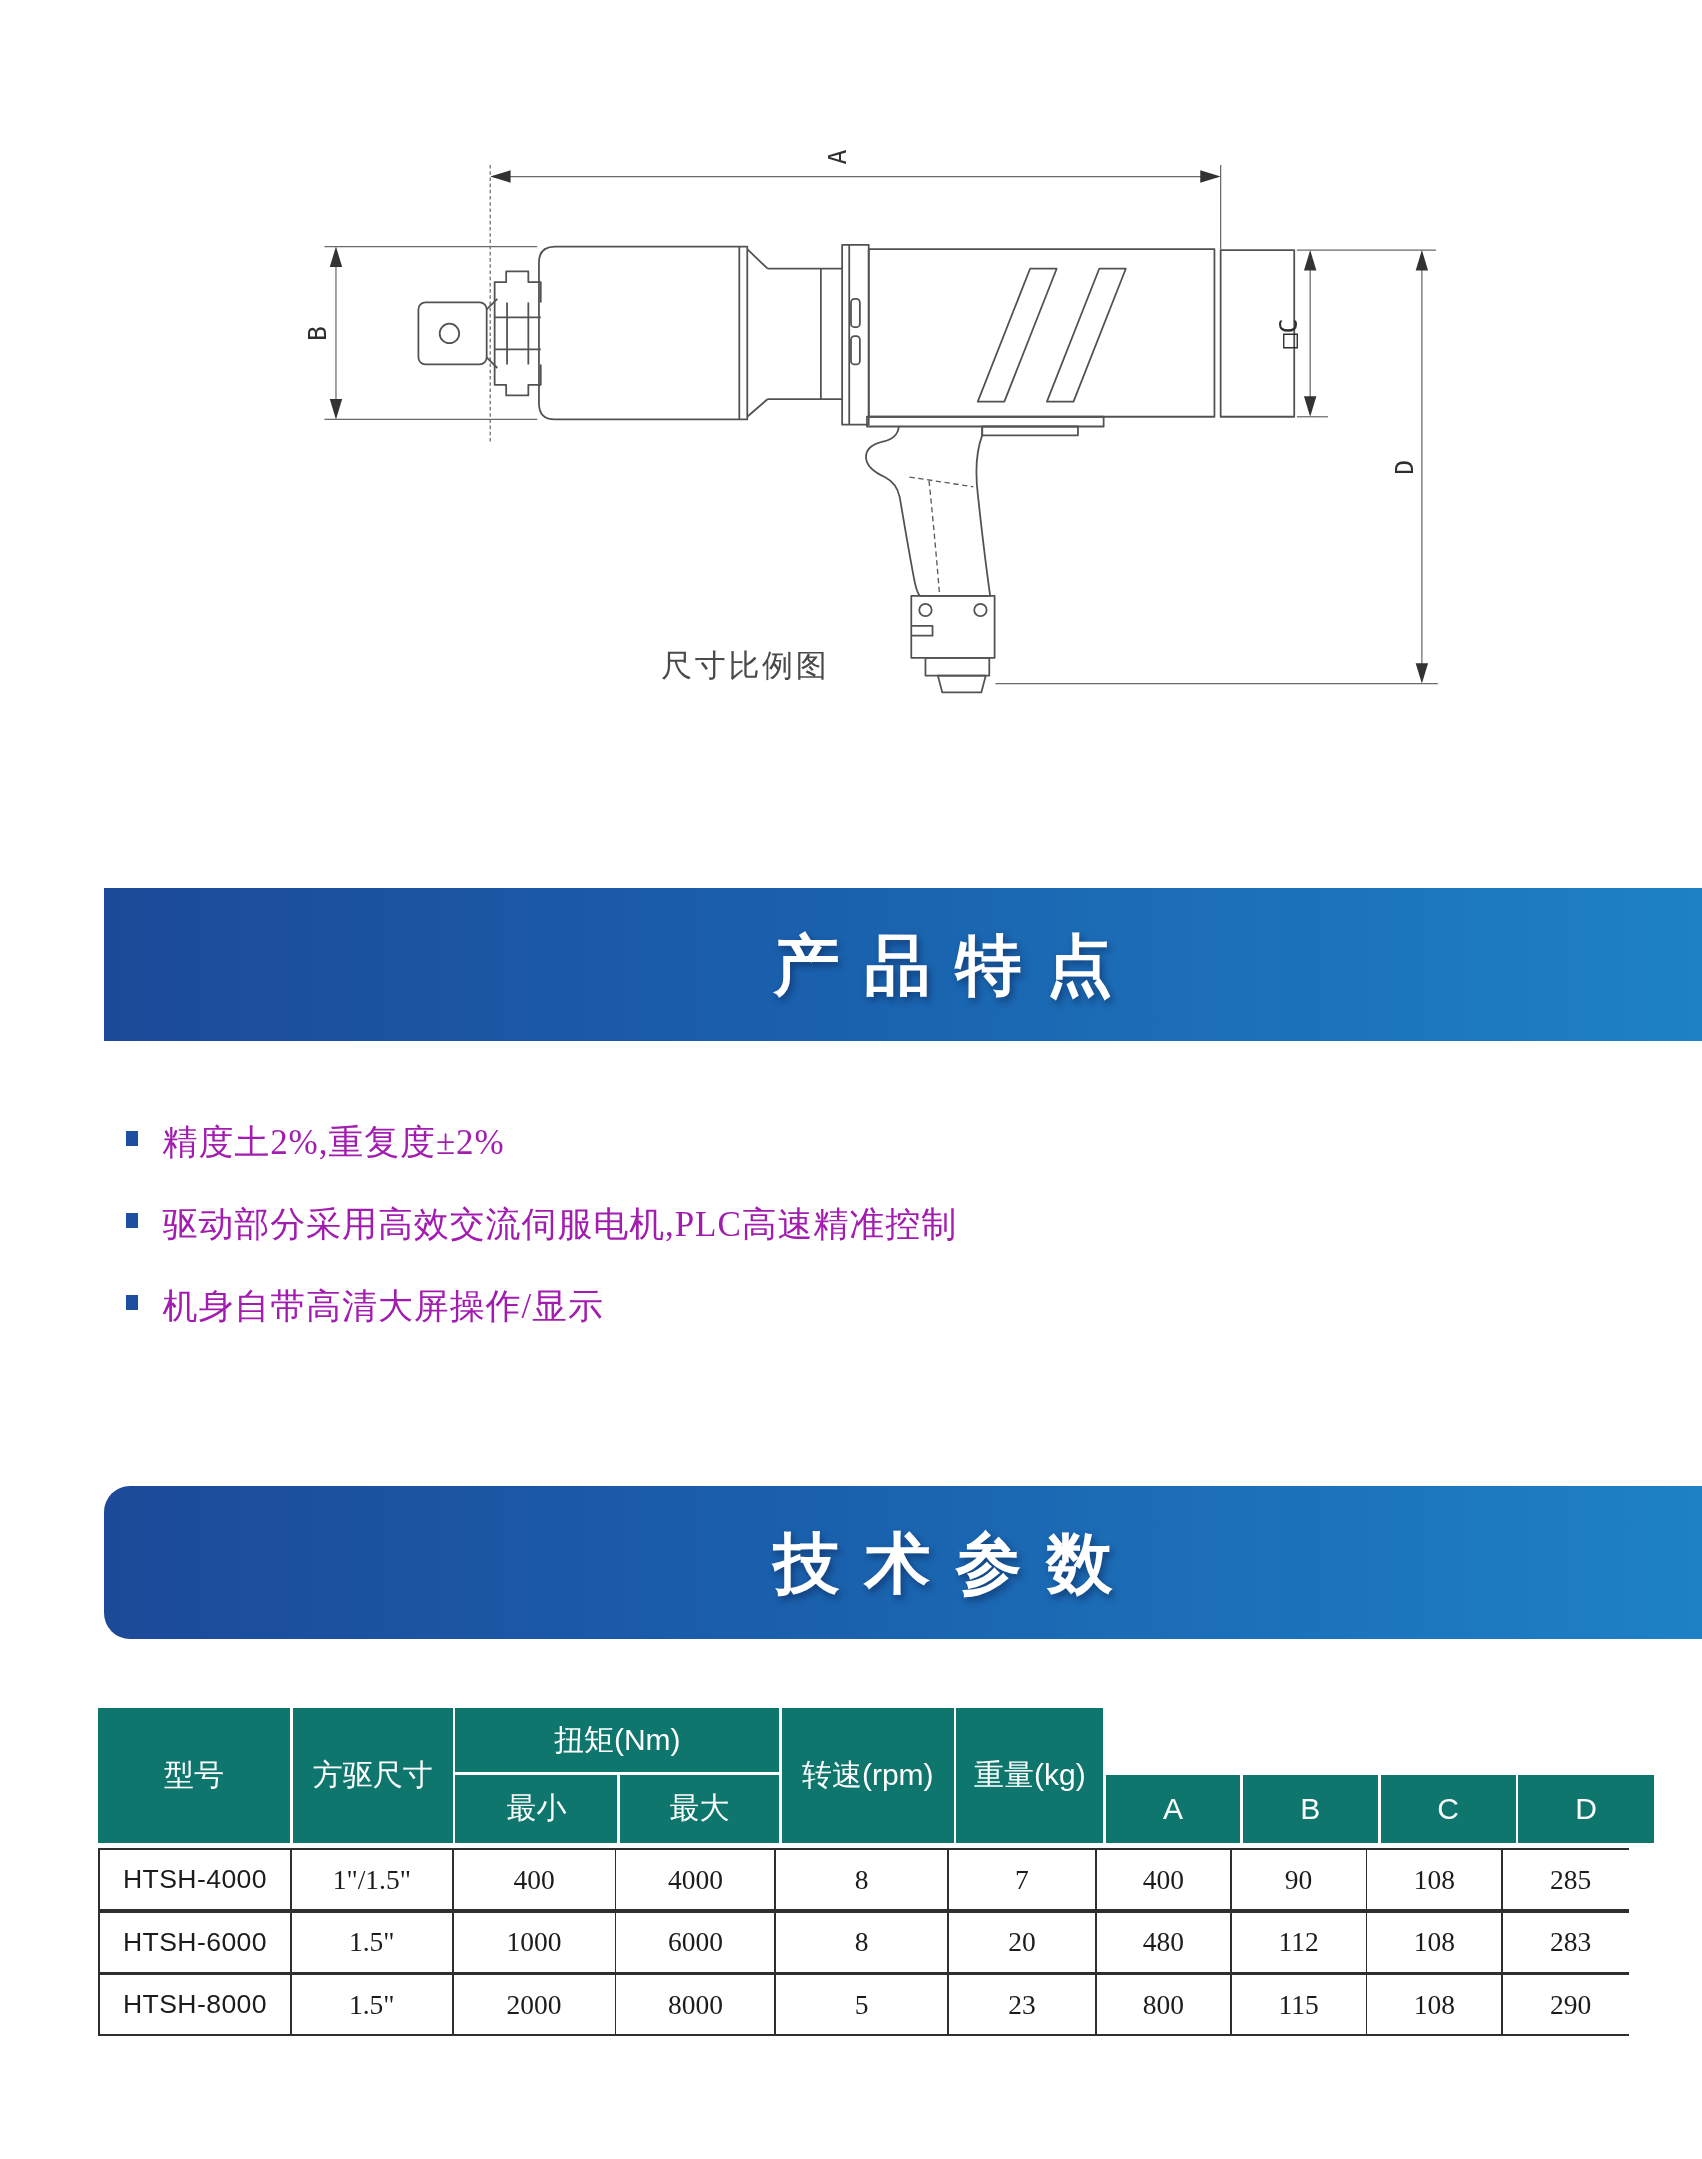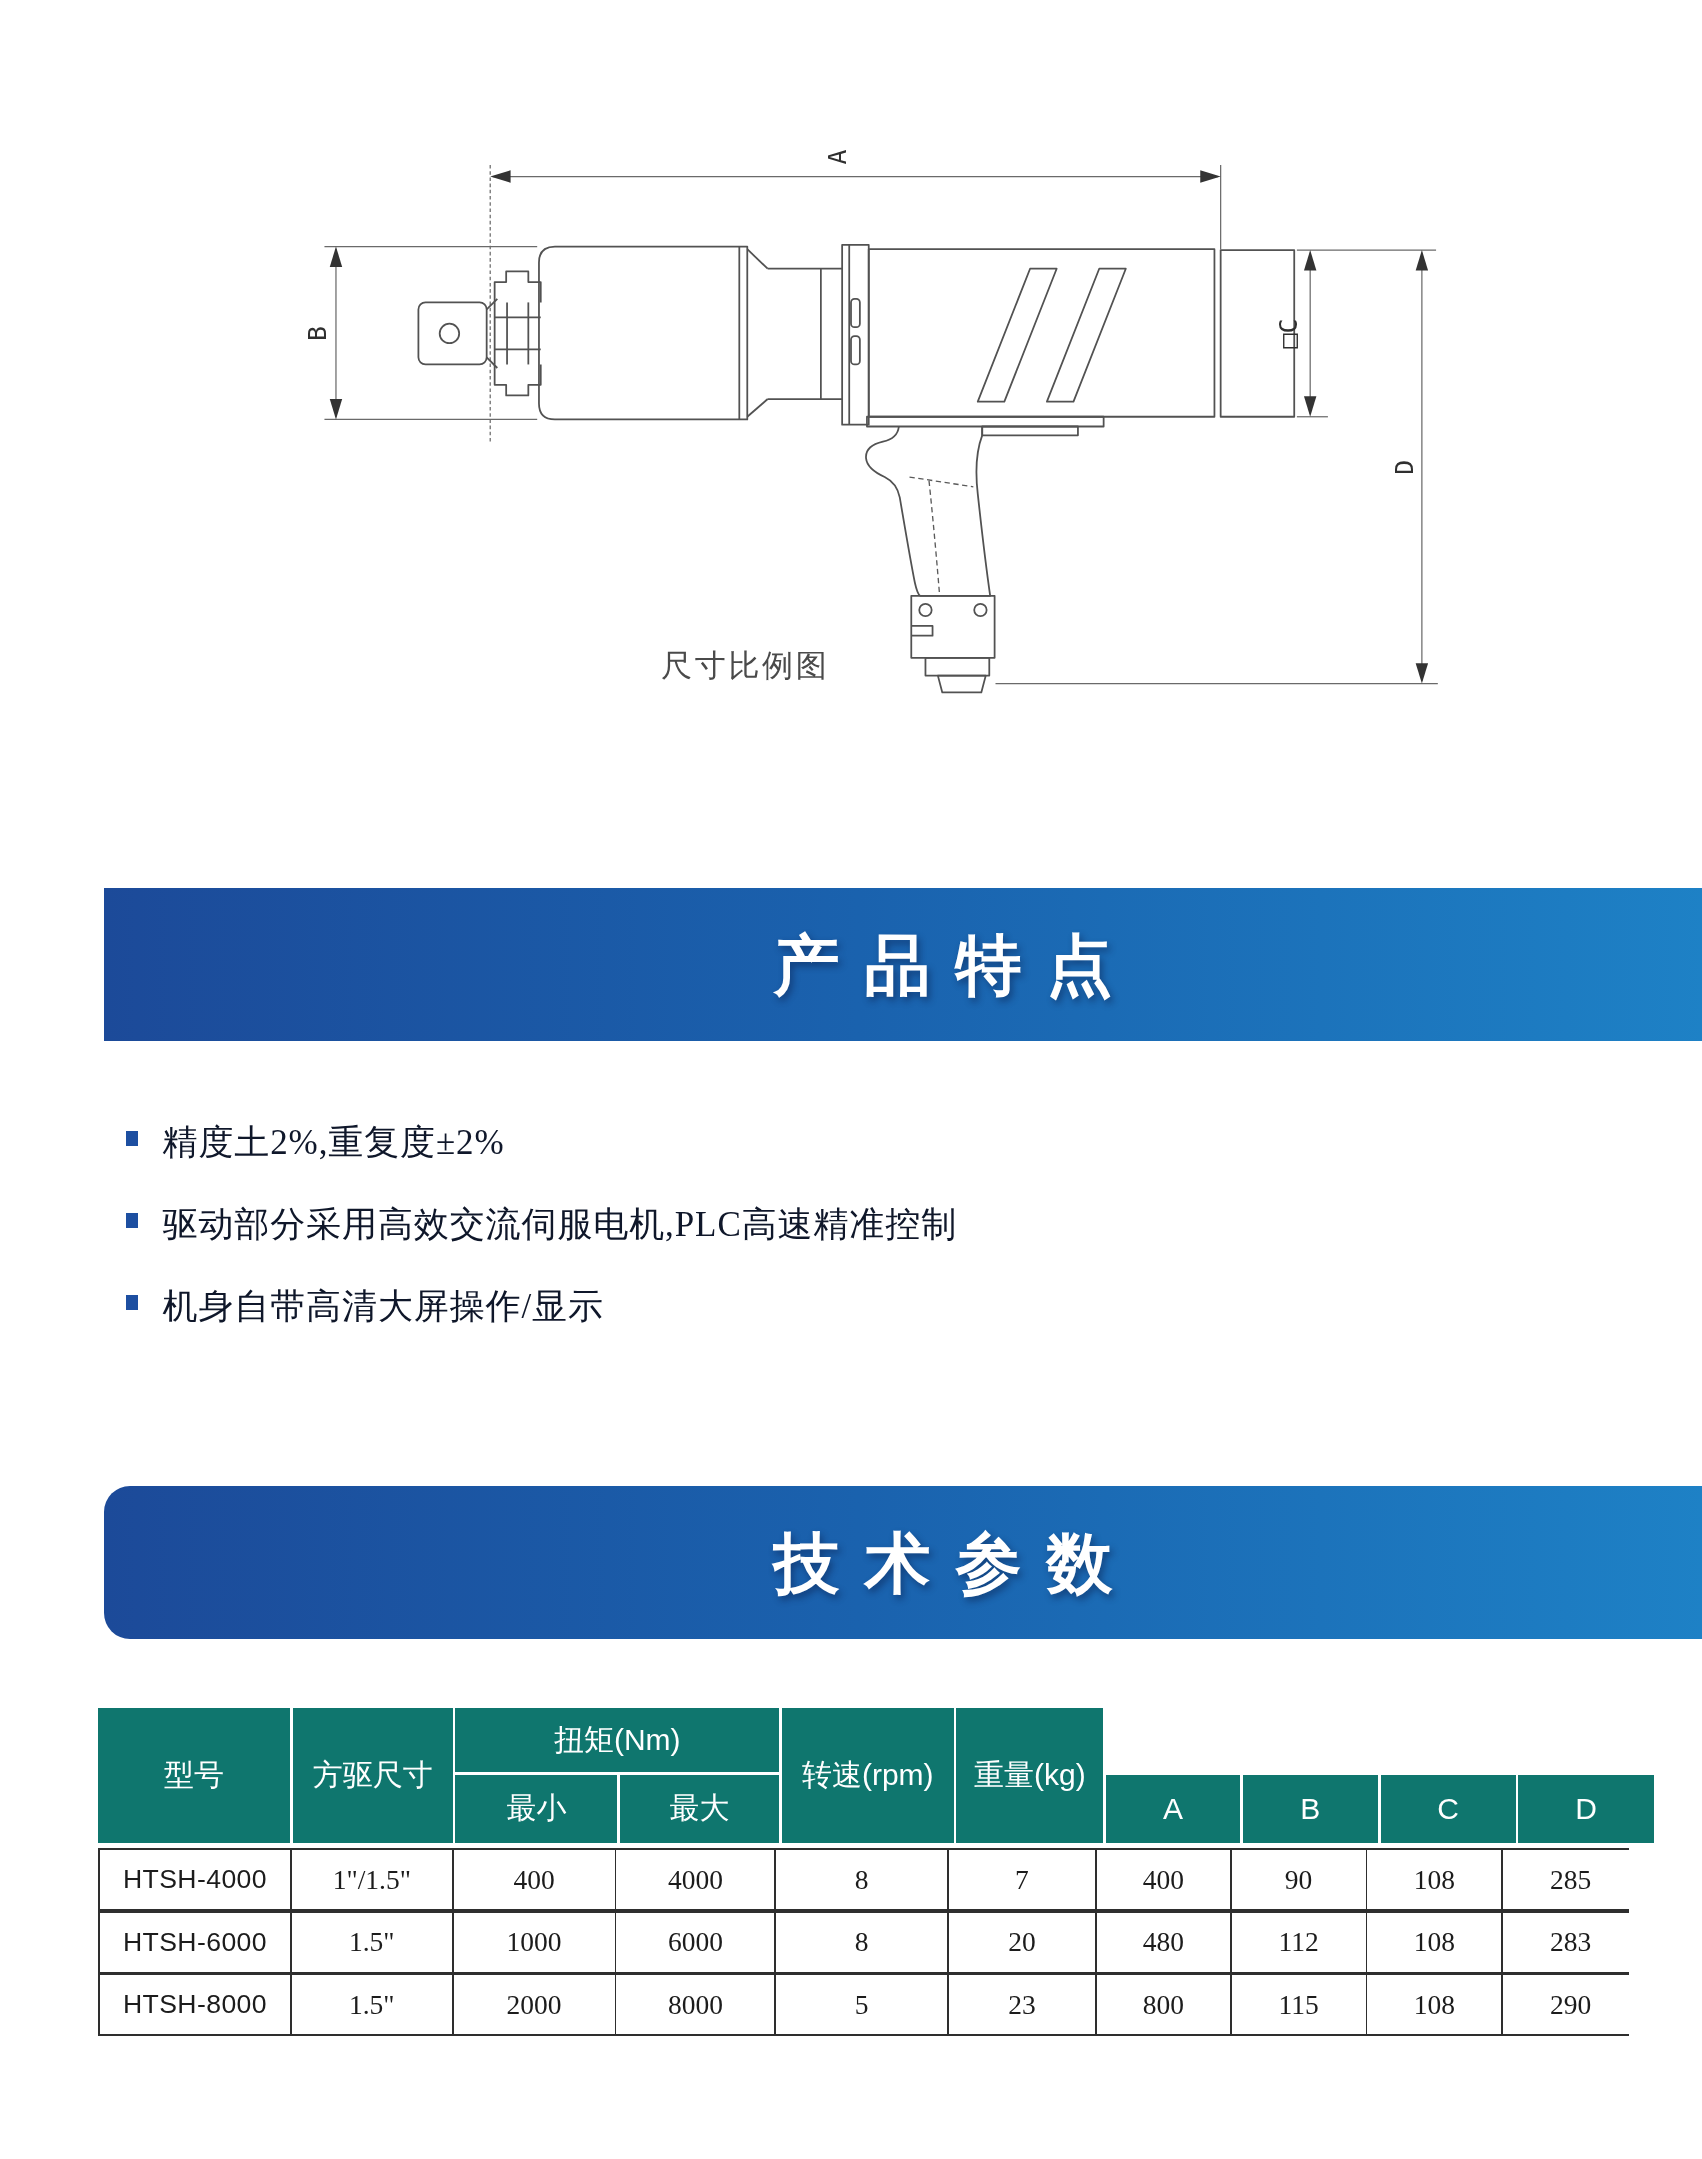--- a/index.html
+++ b/index.html
@@ -22,21 +22,21 @@
           letter-spacing:0.38em;padding-left:0.38em;box-sizing:border-box;
           text-shadow:2.7px 4.4px 7px rgba(8,20,60,0.45);}
   .banner-features{top:888px;}
   .banner-specs{top:1486px;border-radius:26px;}
 
   
   .features{position:absolute;left:126px;top:1119px;width:1330px;}
   .feature-item{display:flex;align-items:flex-start;height:43px;margin-bottom:39px;}
   .bullet-sq{flex:0 0 auto;width:11.5px;height:15px;margin:11.5px 25px 0 0;background:#1d4fa1;}
   .feature-text{font-family:"Liberation Serif","DejaVu Serif",serif;
-                font-size:35px;color:#0f172a;letter-spacing:0.9px;white-space:nowrap;}
+                font-size:35px;color:#a21caf;letter-spacing:0.9px;white-space:nowrap;}
 
   
   .spec-head{position:absolute;left:98px;top:1708px;width:1531px;
              display:grid;gap:2.7px;background:#ffffff;
              grid-template-columns:192px 160px 162px 159px 172px 147px 134px 135px 135px 136px;
              grid-template-rows:64px 68px;}
   .hcell{background:#0f766e;color:#ffffff;display:flex;align-items:center;justify-content:center;
          font-size:30px;font-family:"Liberation Sans",sans-serif;}
   .h-model{grid-column:1;grid-row:1/3}
   .h-drive{grid-column:2;grid-row:1/3}

